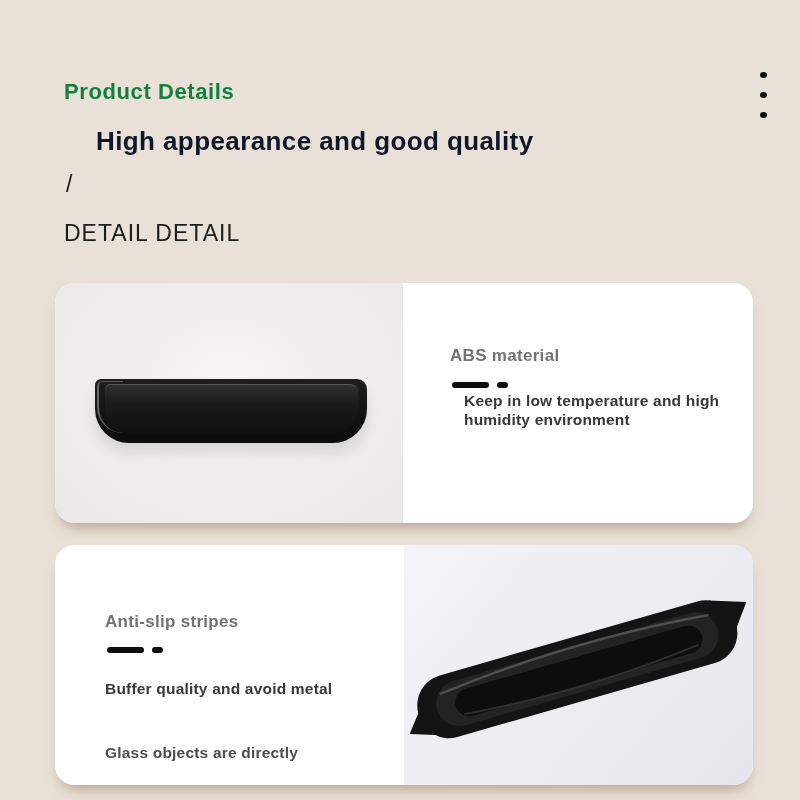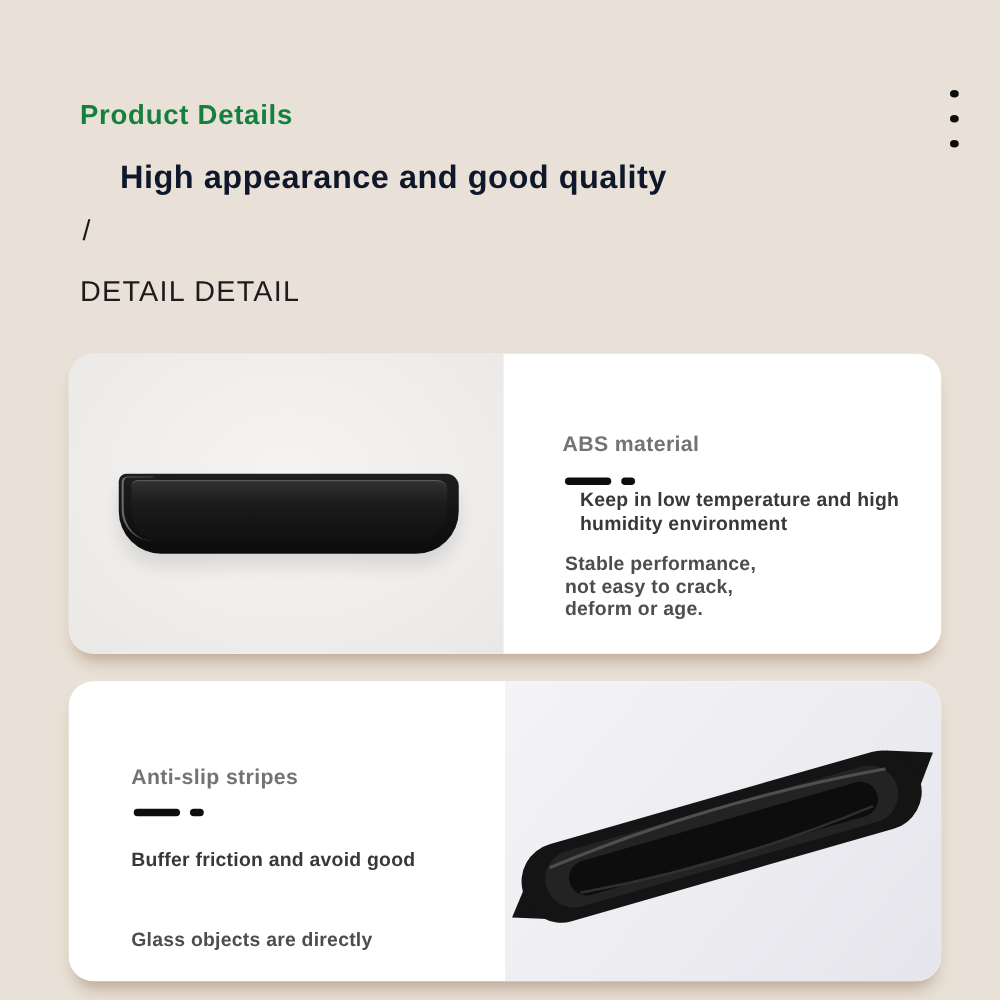--- a/index.html
+++ b/index.html
@@ -135,36 +135,31 @@
       <div class="shelf-highlight"></div>
     </div>
   </div>
   <div class="text-panel-1">
     <div class="card-heading">ABS material</div>
     <div class="dash-divider">
       <span class="dash-long"></span>
       <span class="dash-short"></span>
     </div>
     <div class="body-primary">Keep in low temperature and high humidity environment</div>
-    <div class="body-secondary">
-      <div>Stable performance,</div>
-      <div>not easy to crack,</div>
-      <div>deform or age.</div>
-    </div>
   </div>
 </div>
 
 <div class="card card-2">
   <div class="text-panel-2">
     <div class="card-heading">Anti-slip stripes</div>
     <div class="dash-divider">
       <span class="dash-long"></span>
       <span class="dash-short"></span>
     </div>
-    <div class="body-primary">Buffer friction and avoid good</div>
+    <div class="body-primary">Buffer quality and avoid metal</div>
     <div class="body-secondary" style="top: 159px; margin-top: 40px;">
       <div>Glass objects are directly</div>
     </div>
   </div>
   <div class="photo-panel-2">
     <svg class="tray-angled" viewBox="0 0 349 150">
       <g transform="rotate(-16 174 75)">
         <path d="M18 62 L-6 92 L30 104 Z" fill="#141414"></path>
         <path d="M330 90 L354 58 L318 46 Z" fill="#141414"></path>
         <rect x="8" y="44" width="330" height="64" rx="31" fill="#141414"></rect>

